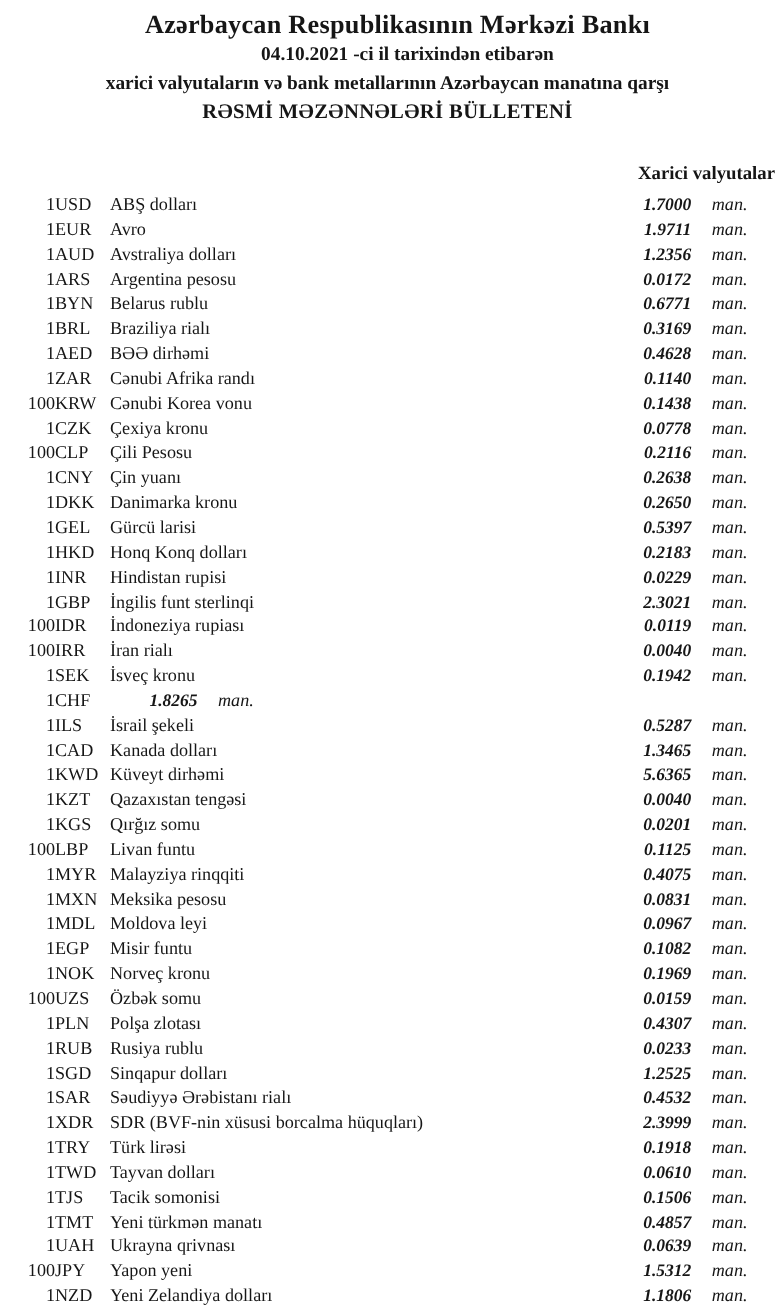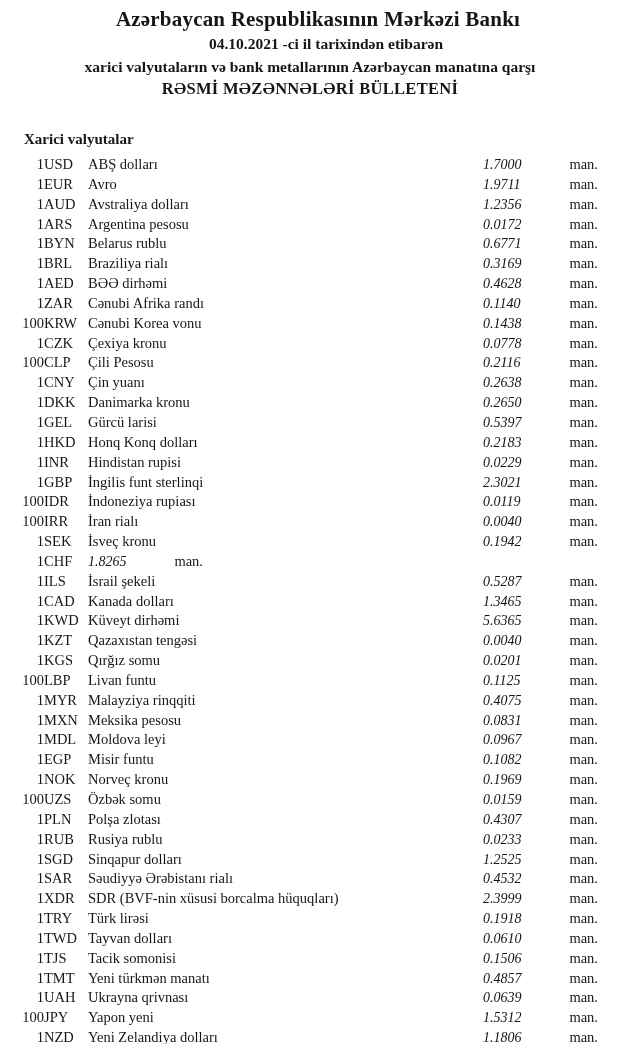--- a/index.html
+++ b/index.html
@@ -48,21 +48,21 @@
     font-size: 16.5px;
     line-height: 21px;
     text-align: center;
     letter-spacing: 0.3px;
     margin-top: 1px;
   }
   .section-title {
     font-weight: 700;
     font-size: 15px;
     line-height: 18px;
-    text-align: left;
+    text-align: right;
     padding-left: 24px;
     margin-top: 31px;
   }
   .rates {
     margin-top: 7px;
   }
   .row {
     display: flex;
     align-items: baseline;
     height: 19.85px;
@@ -80,29 +80,30 @@
     flex: none;
     width: 44px;
   }
   .name {
     flex: 1;
     overflow: hidden;
   }
   .rate {
     flex: none;
     width: 70px;
-    text-align: left;
-    font-weight: 400;
+    text-align: right;
+    font-weight: 700;
     font-style: italic;
     font-size: 14px;
   }
   .unit {
     flex: none;
     width: 45px;
     text-align: right;
+    font-style: italic;
   }
 </style>
 </head>
 <body>
 
 <div class="page">
 
   <header>
     <div class="title">Azərbaycan Respublikasının Mərkəzi Bankı</div>
     <div class="date-line">04.10.2021 -ci il tarixindən etibarən</div>

